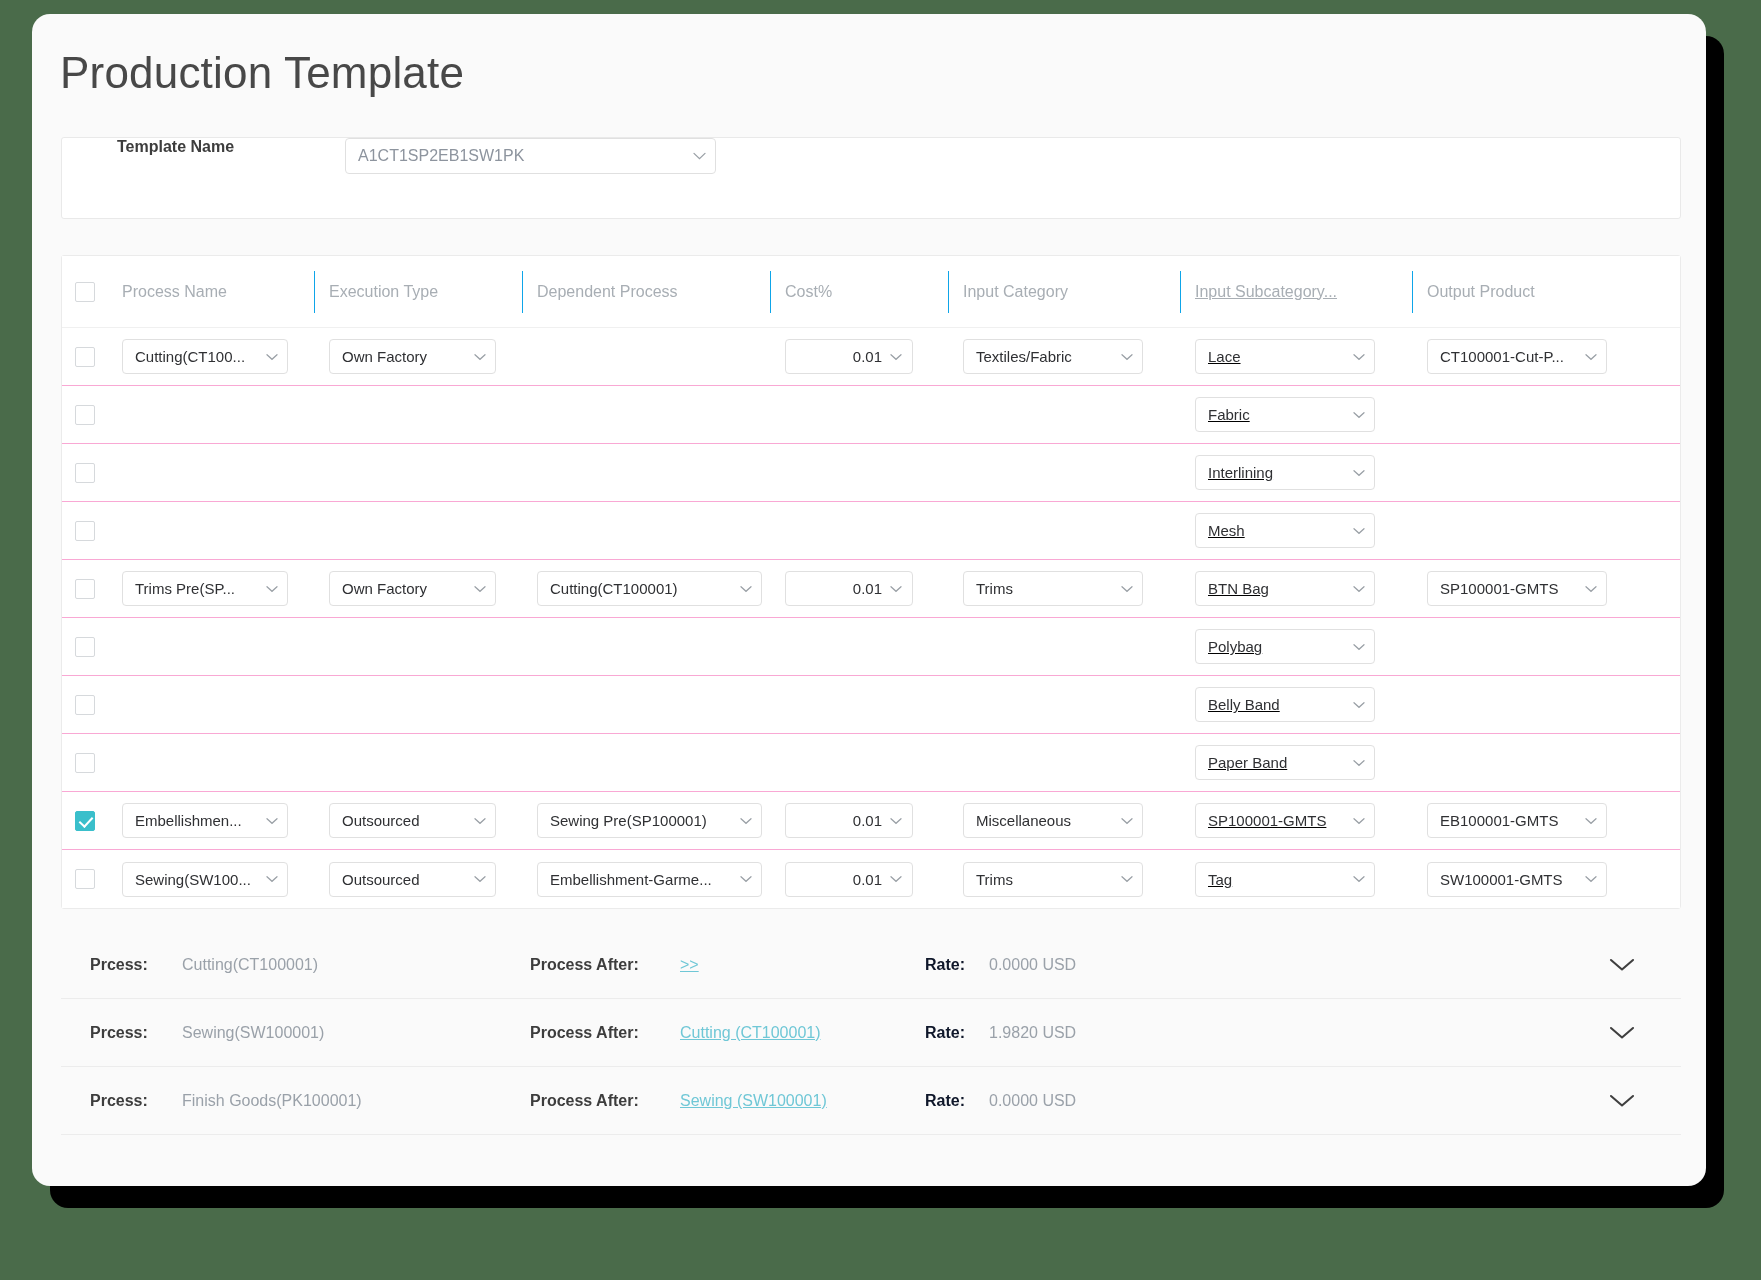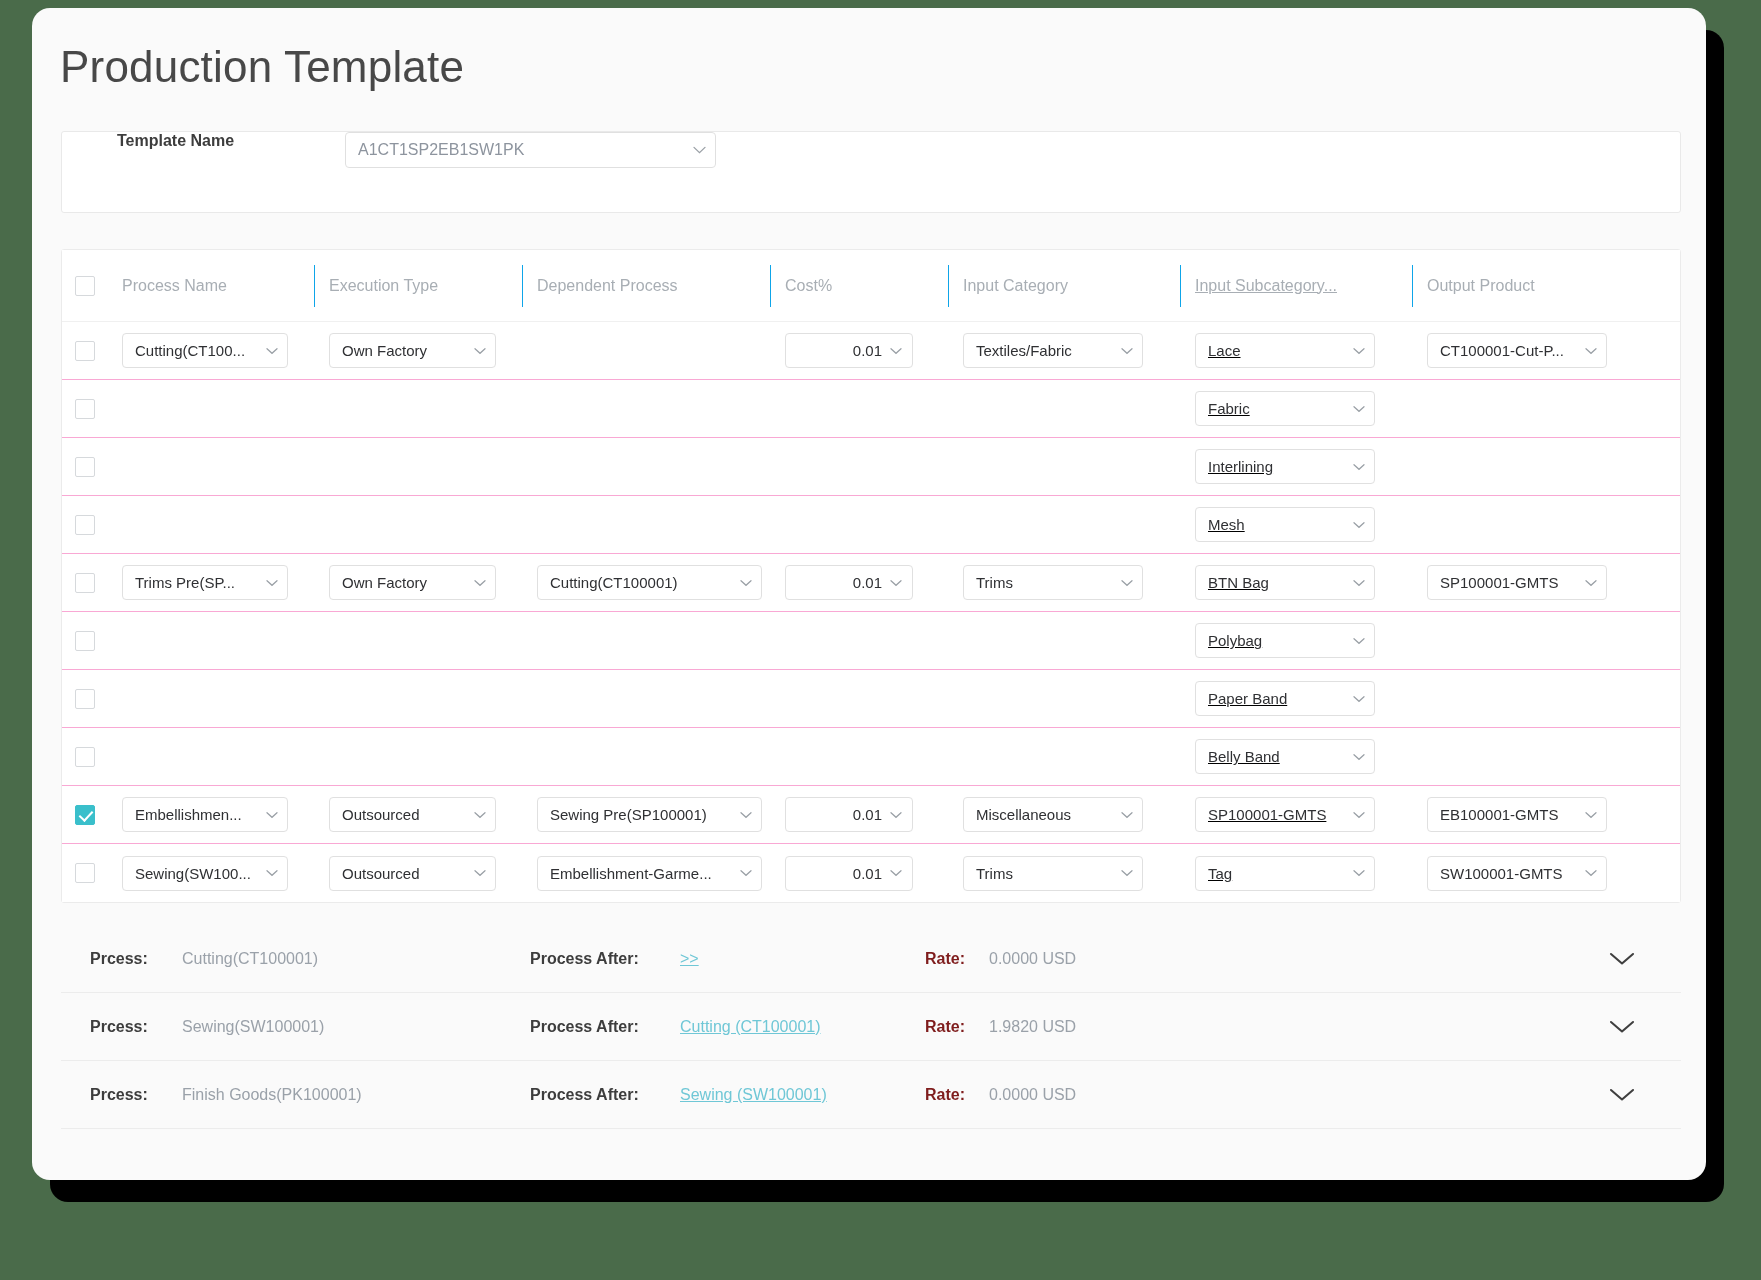--- a/index.html
+++ b/index.html
@@ -12,21 +12,21 @@
 
   body {
     background: #4a6b4a;
     font-family: "Liberation Sans", sans-serif;
     -webkit-font-smoothing: antialiased;
   }
 
   .app-window {
     position: absolute;
     left: 32px;
-    top: 8px;
+    top: 14px;
     width: 1674px;
     height: 1172px;
     background: #fafafa;
     border-radius: 18px;
     box-shadow: 18px 22px 0 0 #000000;
     overflow: hidden;
   }
 
   .page-title {
     font-size: 44px;
@@ -215,21 +215,21 @@
   }
   .pa-value {
     font-size: 16px;
     color: #6fc7d6;
     text-decoration: underline;
     width: 245px;
   }
   .rate-label {
     font-size: 16px;
     font-weight: 700;
-    color: #7f1d1d;
+    color: #0f172a;
     width: 64px;
   }
   .rate-value {
     font-size: 16px;
     color: #9aa1a9;
     flex: 1;
   }
   .expand-chev {
     margin-right: 46px;
     line-height: 0;
@@ -499,42 +499,42 @@
           <div class="cb-cell">
             <span class="checkbox"></span>
           </div>
           <div class="cell c-proc"></div>
           <div class="cell c-exec"></div>
           <div class="cell c-dep"></div>
           <div class="cell c-cost"></div>
           <div class="cell c-incat"></div>
           <div class="cell c-insub">
             <div class="select-box sel-insub">
-              <span>Paper Band</span>
+              <span>Belly Band</span>
               <span class="chev">
                 <svg width="12" height="7" viewBox="0 0 12 7">
                   <path d="M1 1.2L6 5.8L11 1.2" stroke="#9aa0a6" stroke-width="1.25" fill="none" stroke-linecap="round"></path>
                 </svg>
               </span>
             </div>
           </div>
           <div class="cell c-outp"></div>
         </div>
         <div class="grid-row">
           <div class="cb-cell">
             <span class="checkbox"></span>
           </div>
           <div class="cell c-proc"></div>
           <div class="cell c-exec"></div>
           <div class="cell c-dep"></div>
           <div class="cell c-cost"></div>
           <div class="cell c-incat"></div>
           <div class="cell c-insub">
             <div class="select-box sel-insub">
-              <span>Belly Band</span>
+              <span>Paper Band</span>
               <span class="chev">
                 <svg width="12" height="7" viewBox="0 0 12 7">
                   <path d="M1 1.2L6 5.8L11 1.2" stroke="#9aa0a6" stroke-width="1.25" fill="none" stroke-linecap="round"></path>
                 </svg>
               </span>
             </div>
           </div>
           <div class="cell c-outp"></div>
         </div>
         <div class="grid-row">

